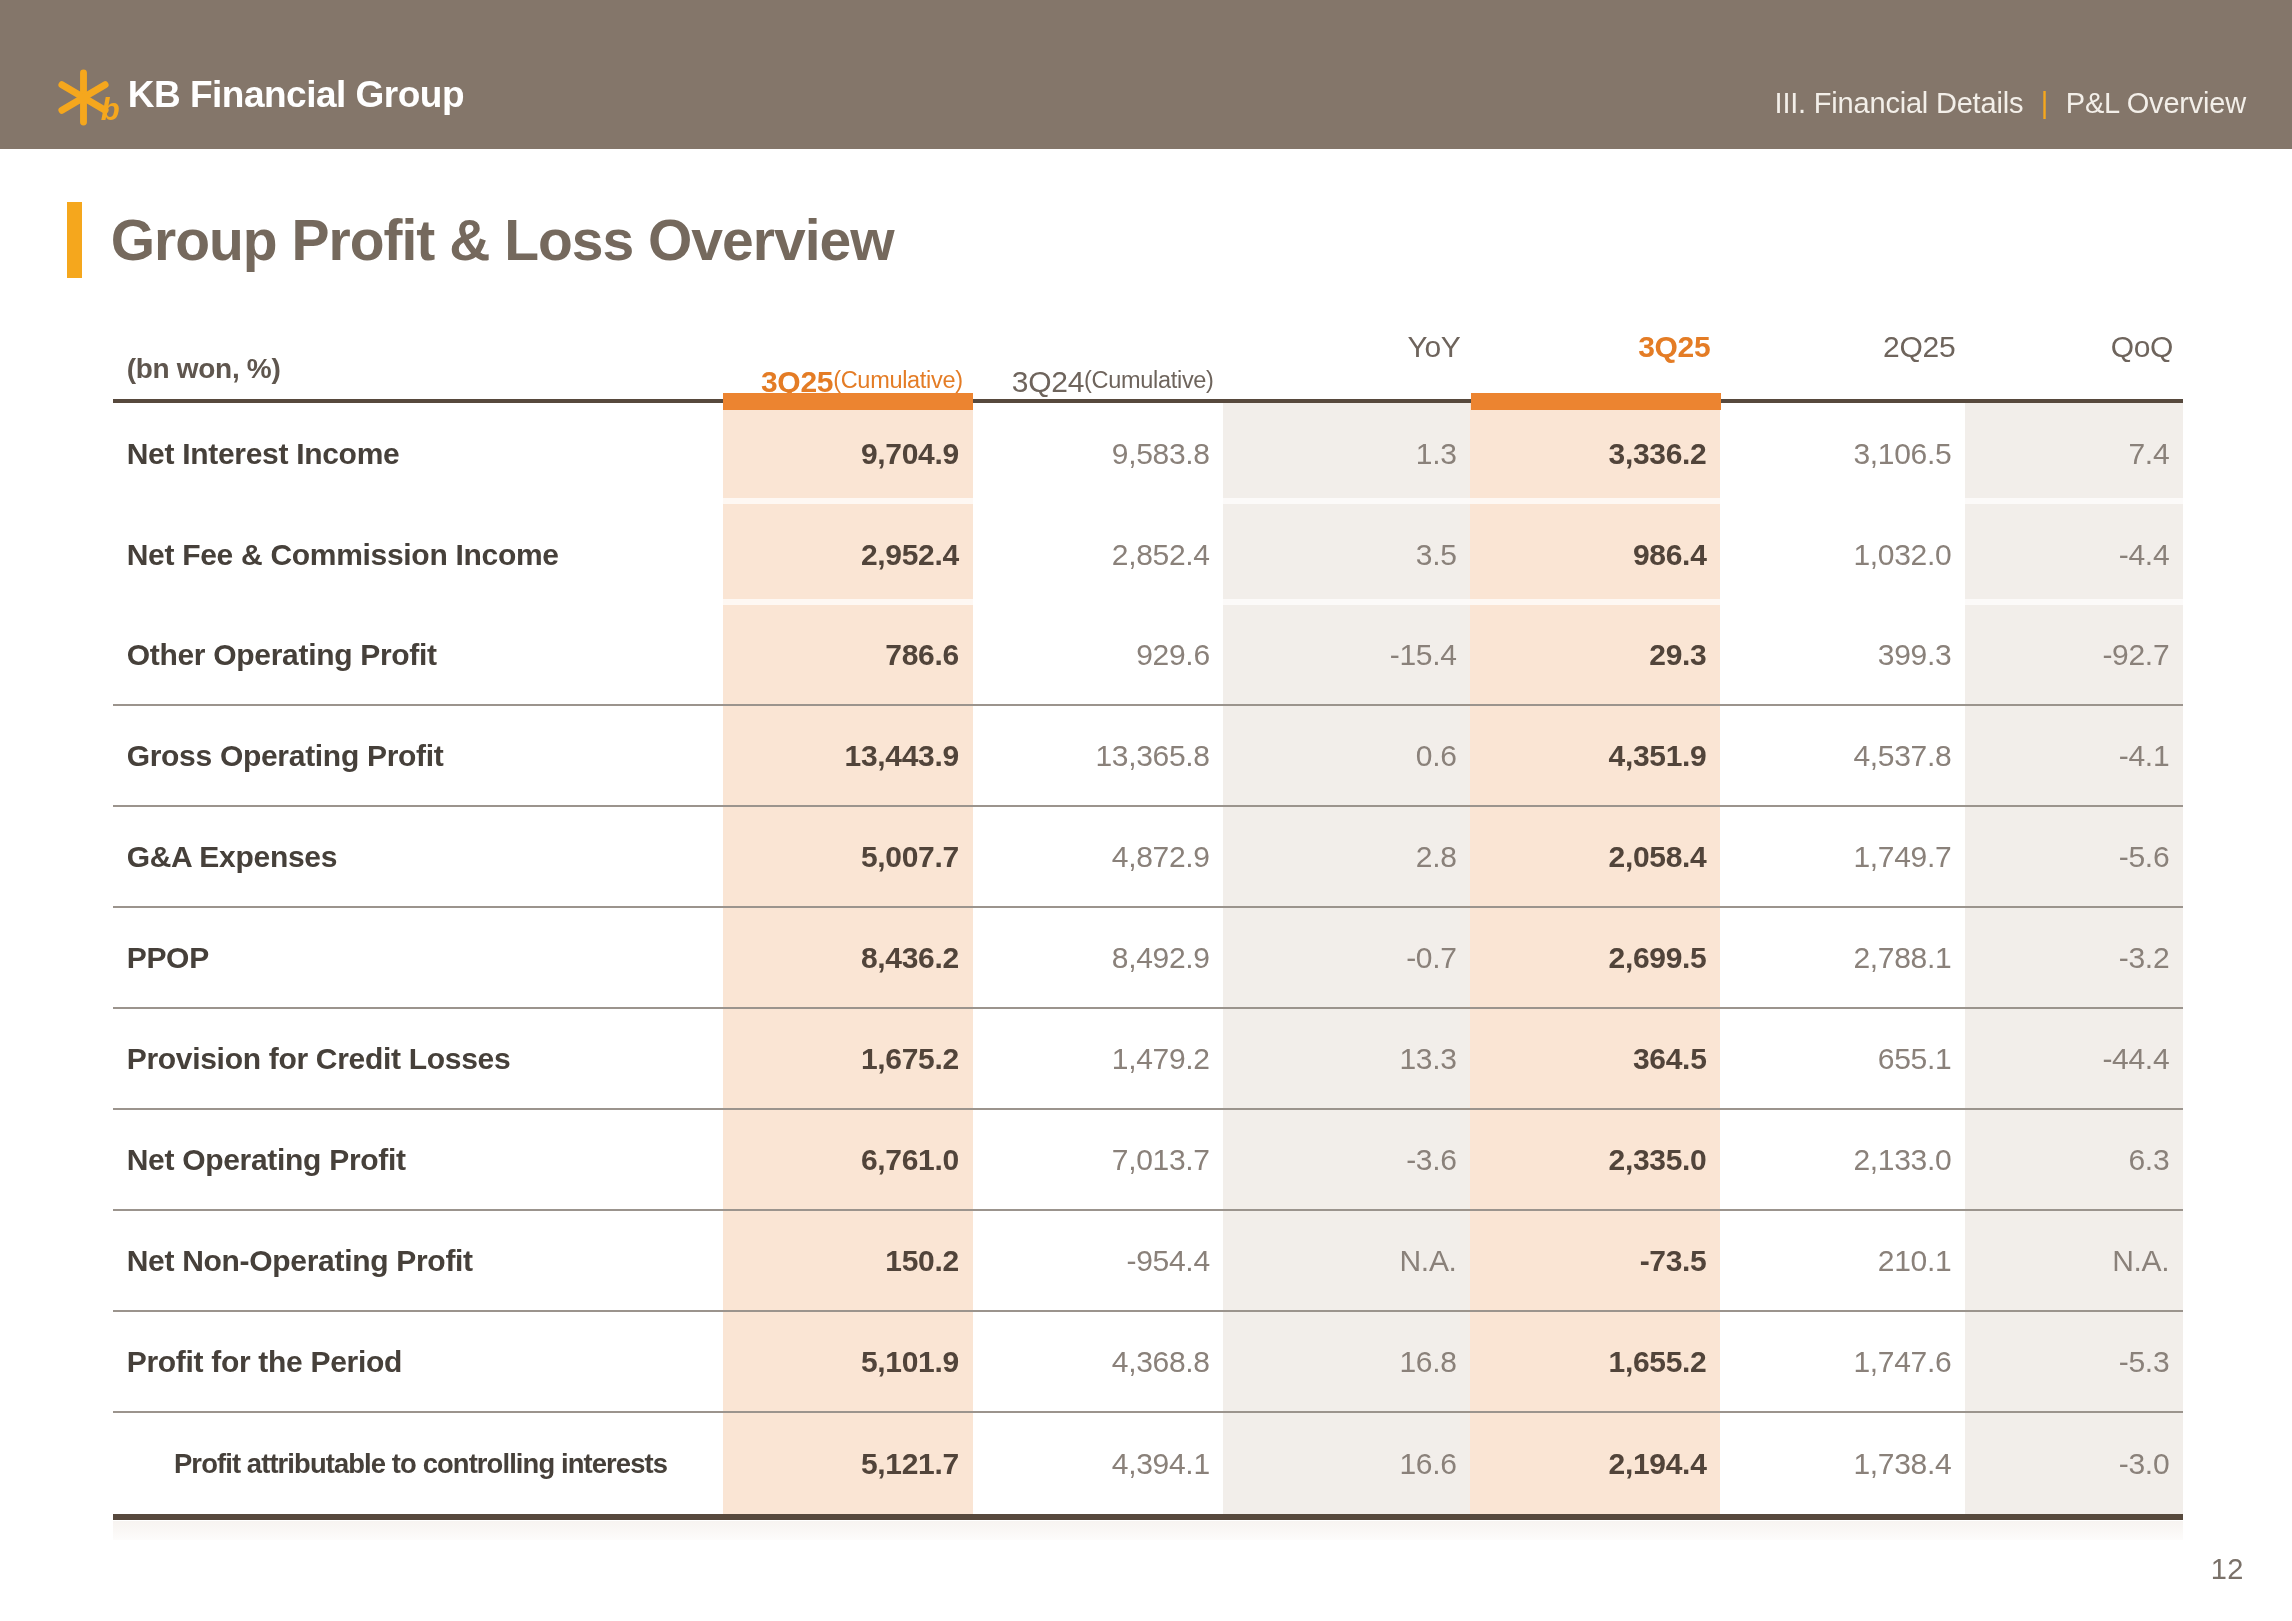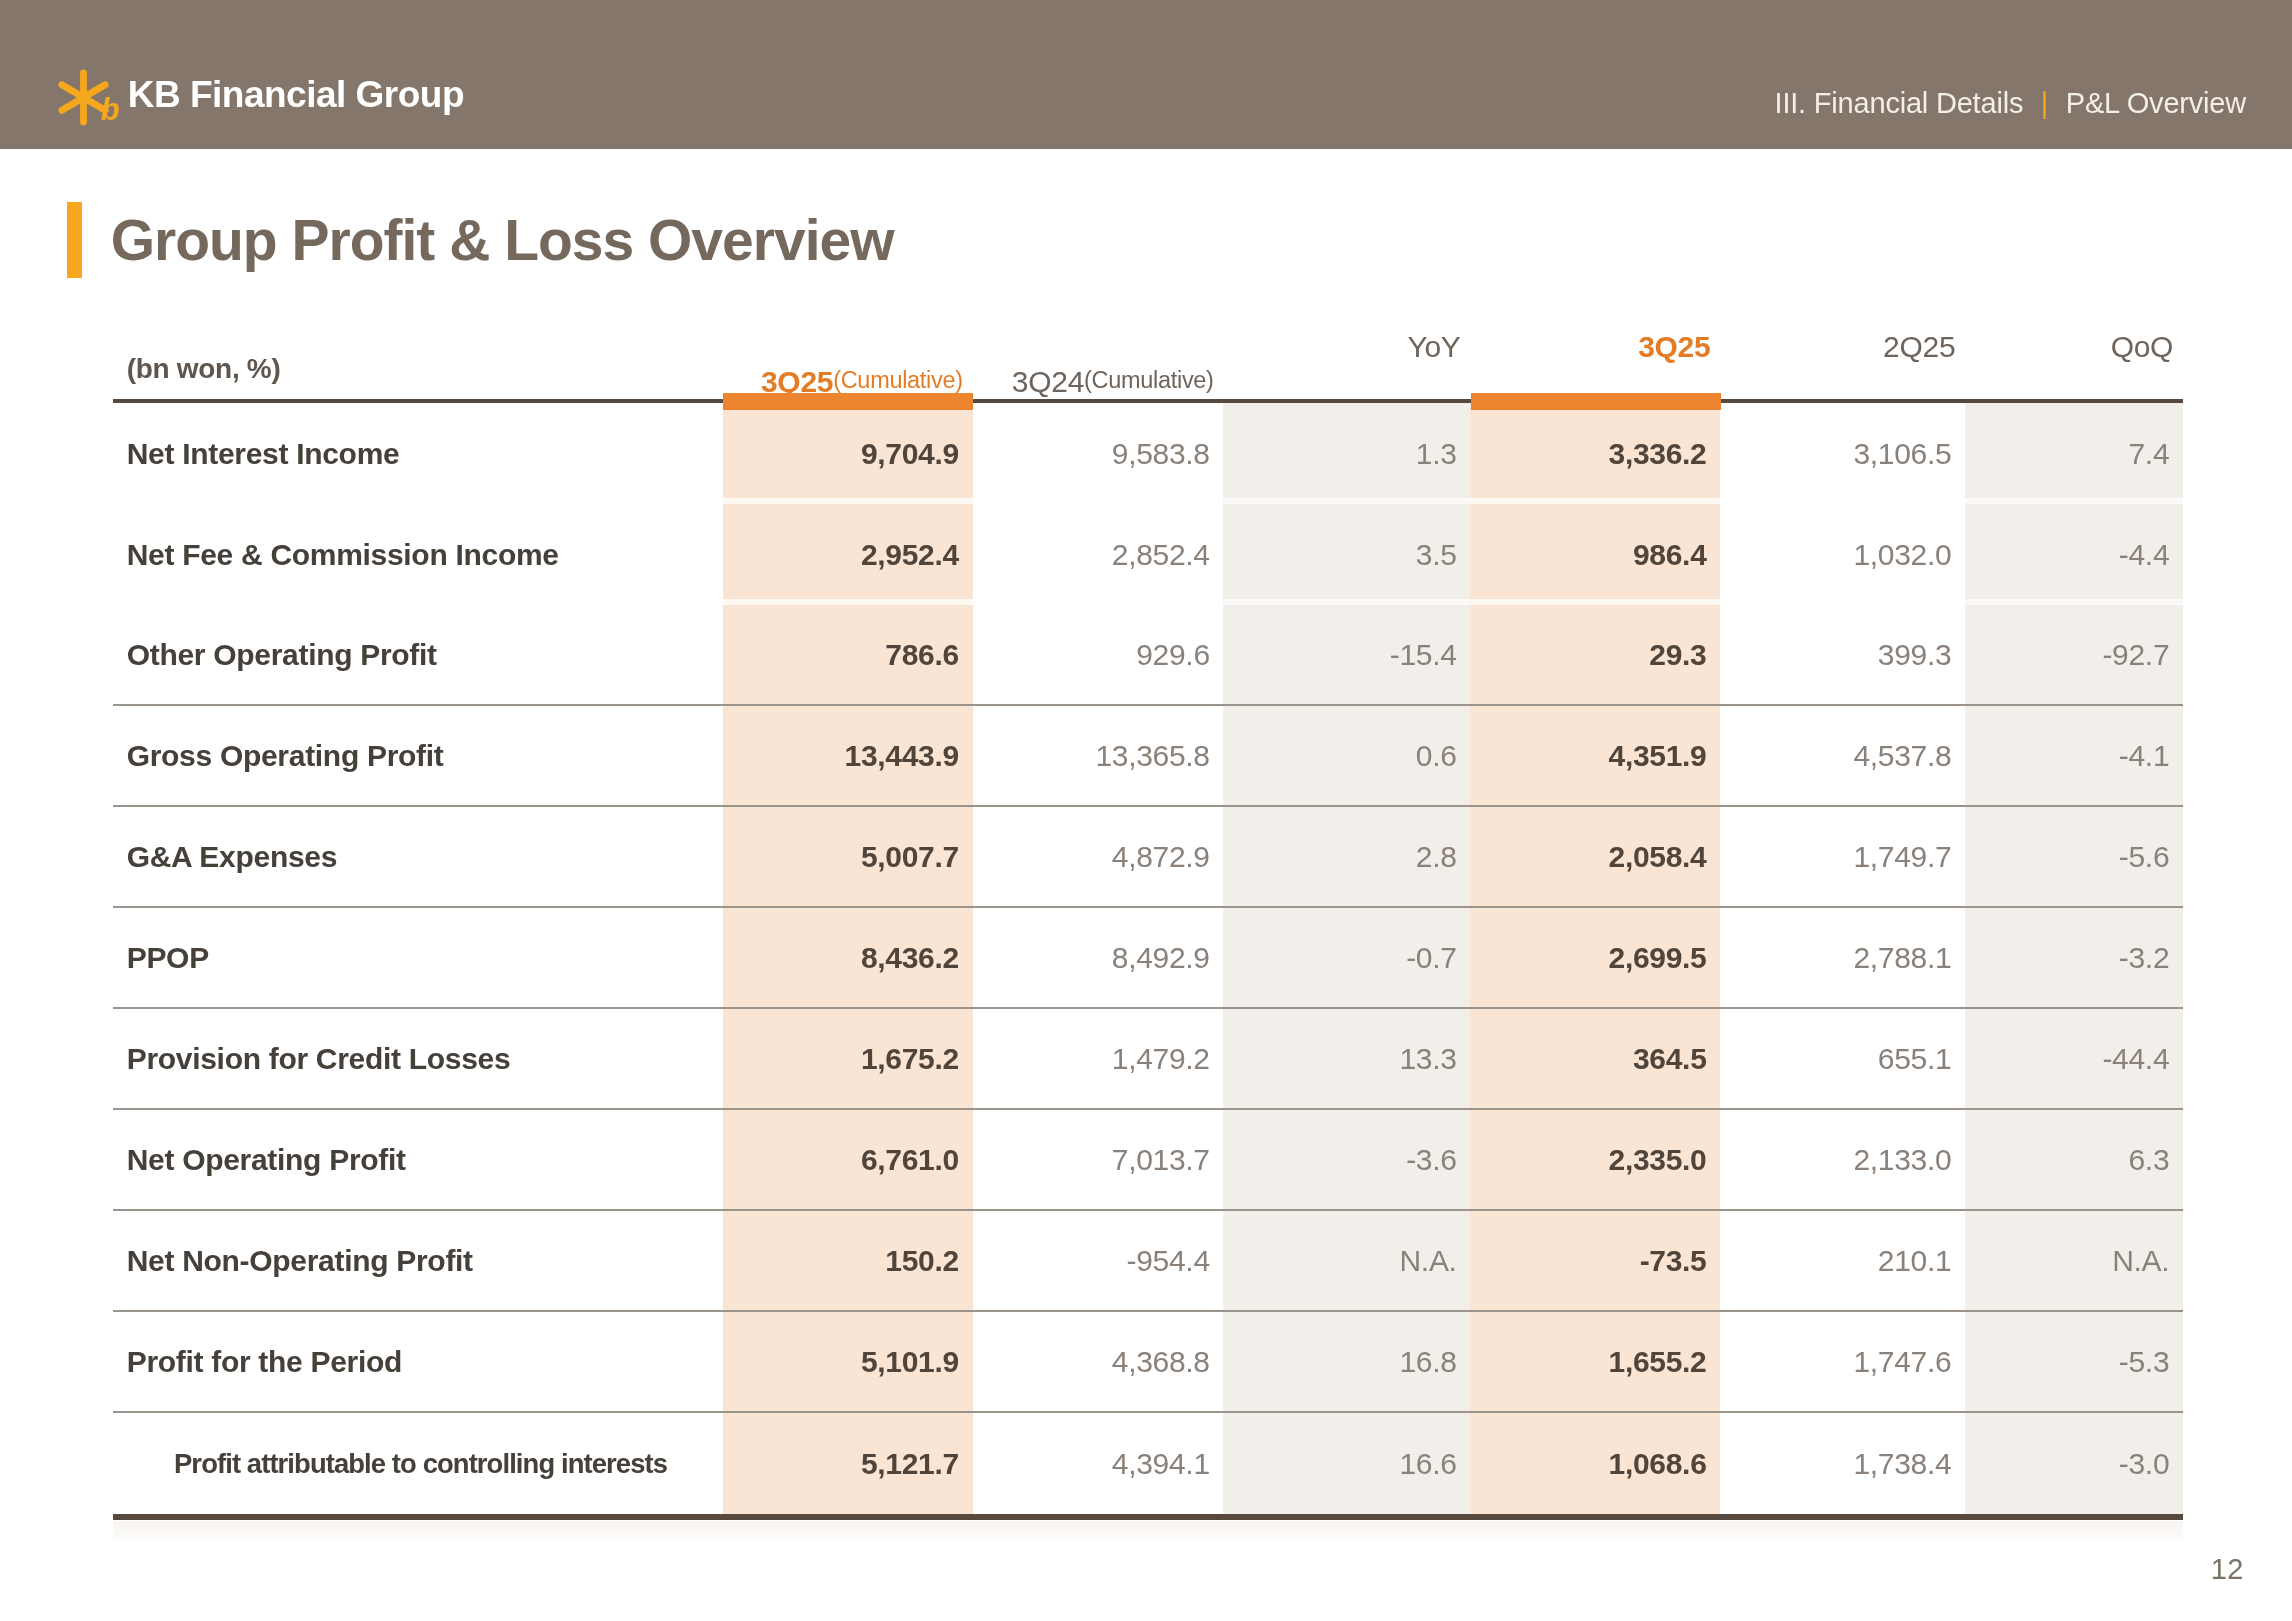--- a/index.html
+++ b/index.html
@@ -267,21 +267,21 @@
           <div class="cell val col-v2">16.8</div>
           <div class="cell val col-v3">1,655.2</div>
           <div class="cell val col-v4">1,747.6</div>
           <div class="cell val col-v5">-5.3</div>
         </div>
         <div class="row last">
           <div class="cell label-cell indent">Profit attributable to controlling interests</div>
           <div class="cell val col-v0">5,121.7</div>
           <div class="cell val col-v1">4,394.1</div>
           <div class="cell val col-v2">16.6</div>
-          <div class="cell val col-v3">1,068.6</div>
+          <div class="cell val col-v3">2,194.4</div>
           <div class="cell val col-v4">1,738.4</div>
           <div class="cell val col-v5">-3.0</div>
         </div>
       </div>
     <div class="table-shadow"></div>
   </div>
 
   <div class="page-num">12</div>
 
 </div>

